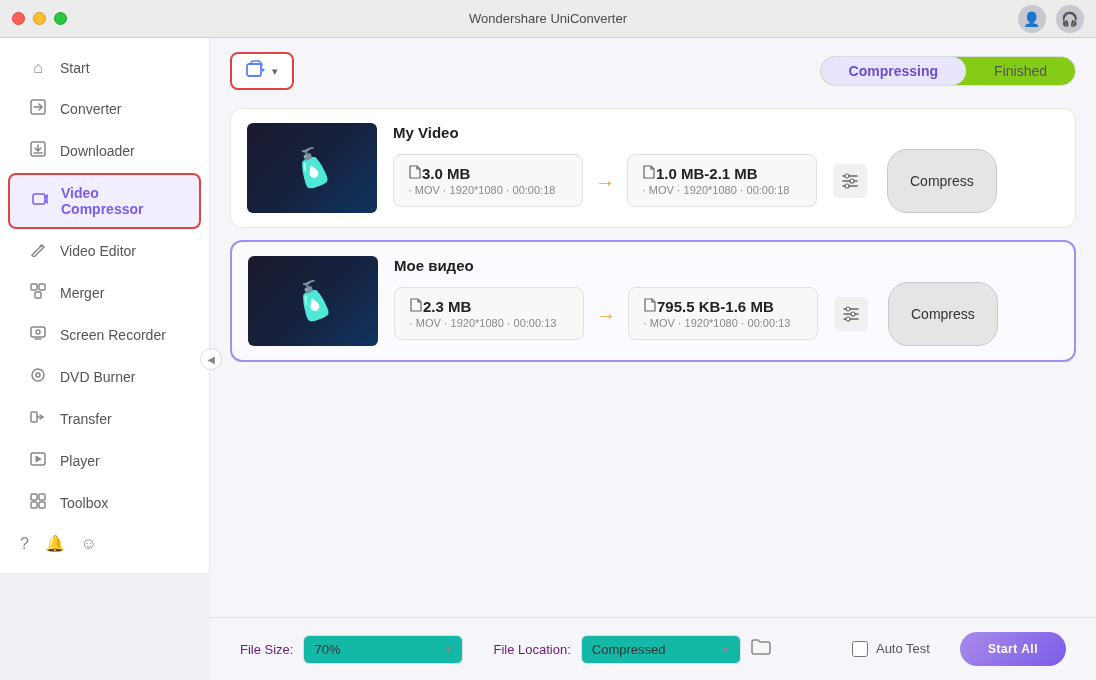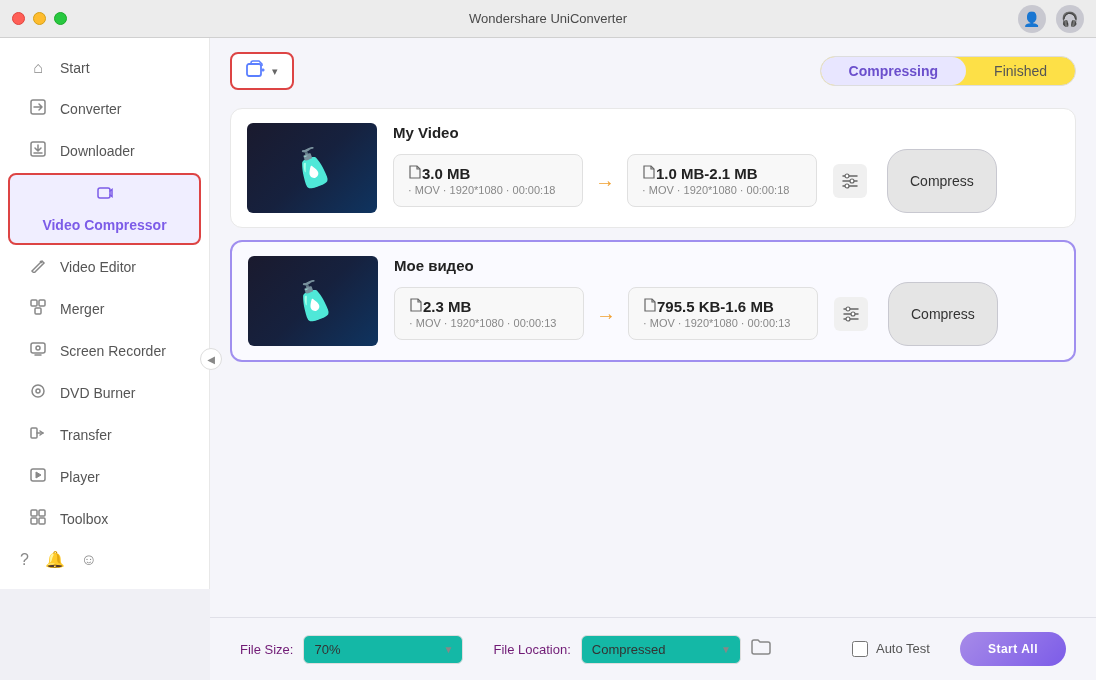--- a/index.html
+++ b/index.html
@@ -150,21 +150,21 @@
       font-size: 16px;
       color: #5b7fff;
     }
     .add-button-arrow {
       font-size: 11px;
       color: #666;
     }
 
     .tab-group {
       display: flex;
-      background: #fde047;
+      background: #84cc16;
       border-radius: 20px;
       border: 1px solid #ddd;
       overflow: hidden;
       margin-left: auto;
     }
     .tab-btn {
       padding: 6px 28px;
       font-size: 14px;
       color: #555;
       cursor: pointer;
@@ -429,21 +429,21 @@
       </div>
       <div class="sidebar-item">
         <span class="sidebar-icon">
           <svg width="16" height="16" viewBox="0 0 16 16" fill="none">
             <rect x="1" y="1" width="14" height="14" rx="2" stroke="#888" stroke-width="1.5" fill="none"></rect>
             <path d="M8 4v6M5 7l3 3 3-3M4 12h8" stroke="#888" stroke-width="1.5" stroke-linecap="round" stroke-linejoin="round"></path>
           </svg>
         </span>
         <span>Downloader</span>
       </div>
-      <div class="sidebar-item active" style="border: 2px solid #c44; border-radius:8px; border-color:#d44;flex-direction:column;">
+      <div class="sidebar-item active" style="border: 2px solid #c44; border-radius:8px; border-color:#d44;">
         <span class="sidebar-icon">
           <svg width="16" height="16" viewBox="0 0 16 16" fill="none">
             <rect x="1" y="3" width="12" height="10" rx="2" stroke="#7c5ce8" stroke-width="1.5" fill="none"></rect>
             <path d="M13 6l2-1.5v7L13 10" stroke="#7c5ce8" stroke-width="1.5" stroke-linecap="round"></path>
           </svg>
         </span>
         <span>Video Compressor</span>
       </div>
       <div class="sidebar-item">
         <span class="sidebar-icon">

